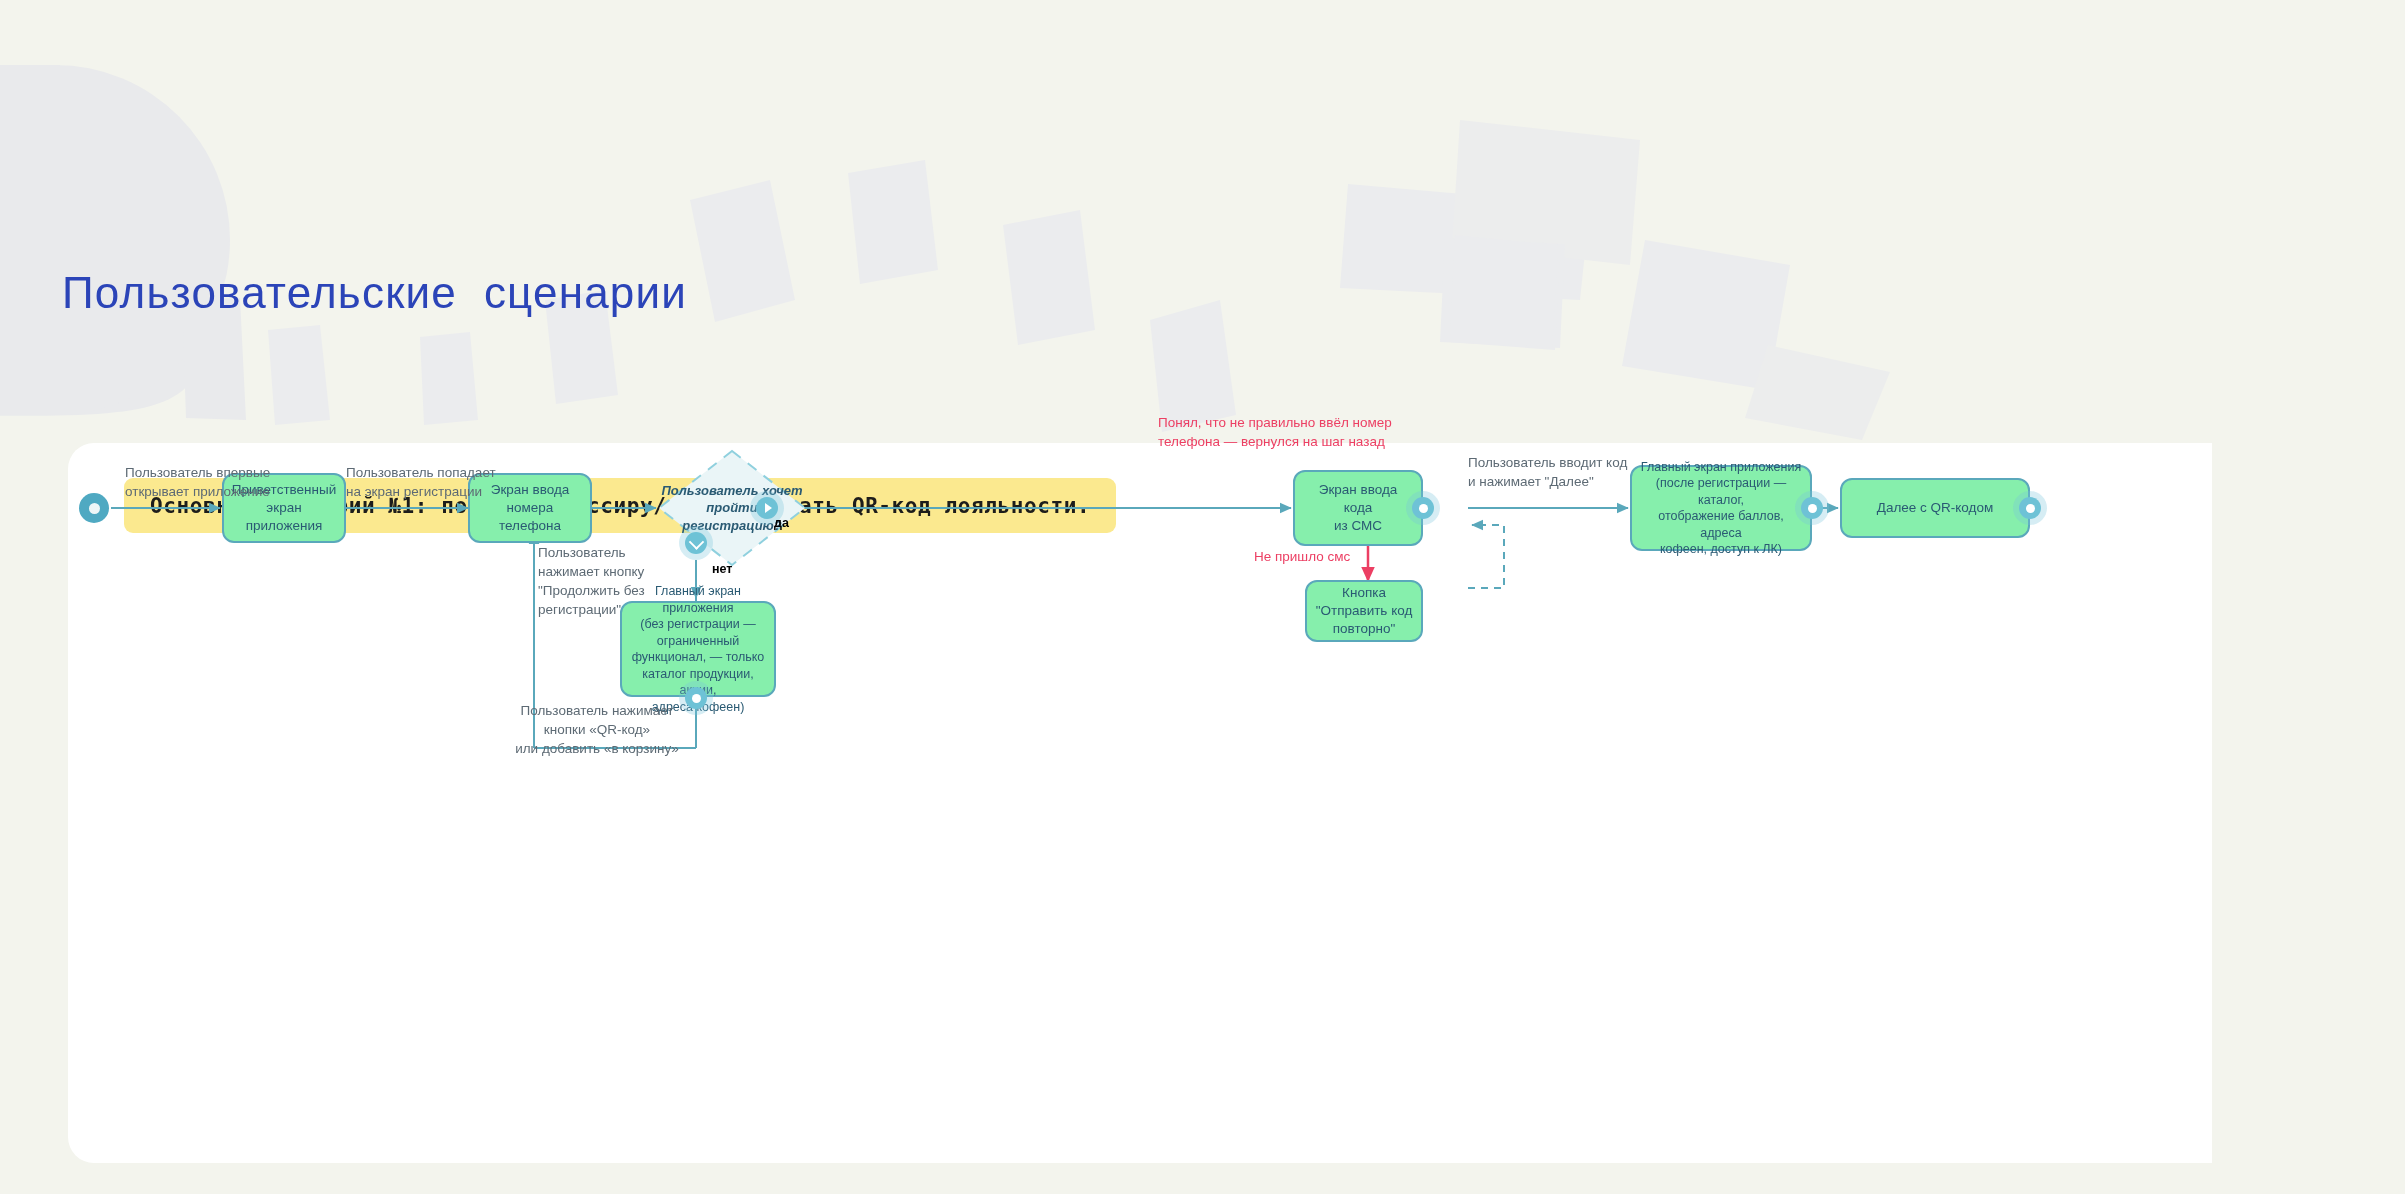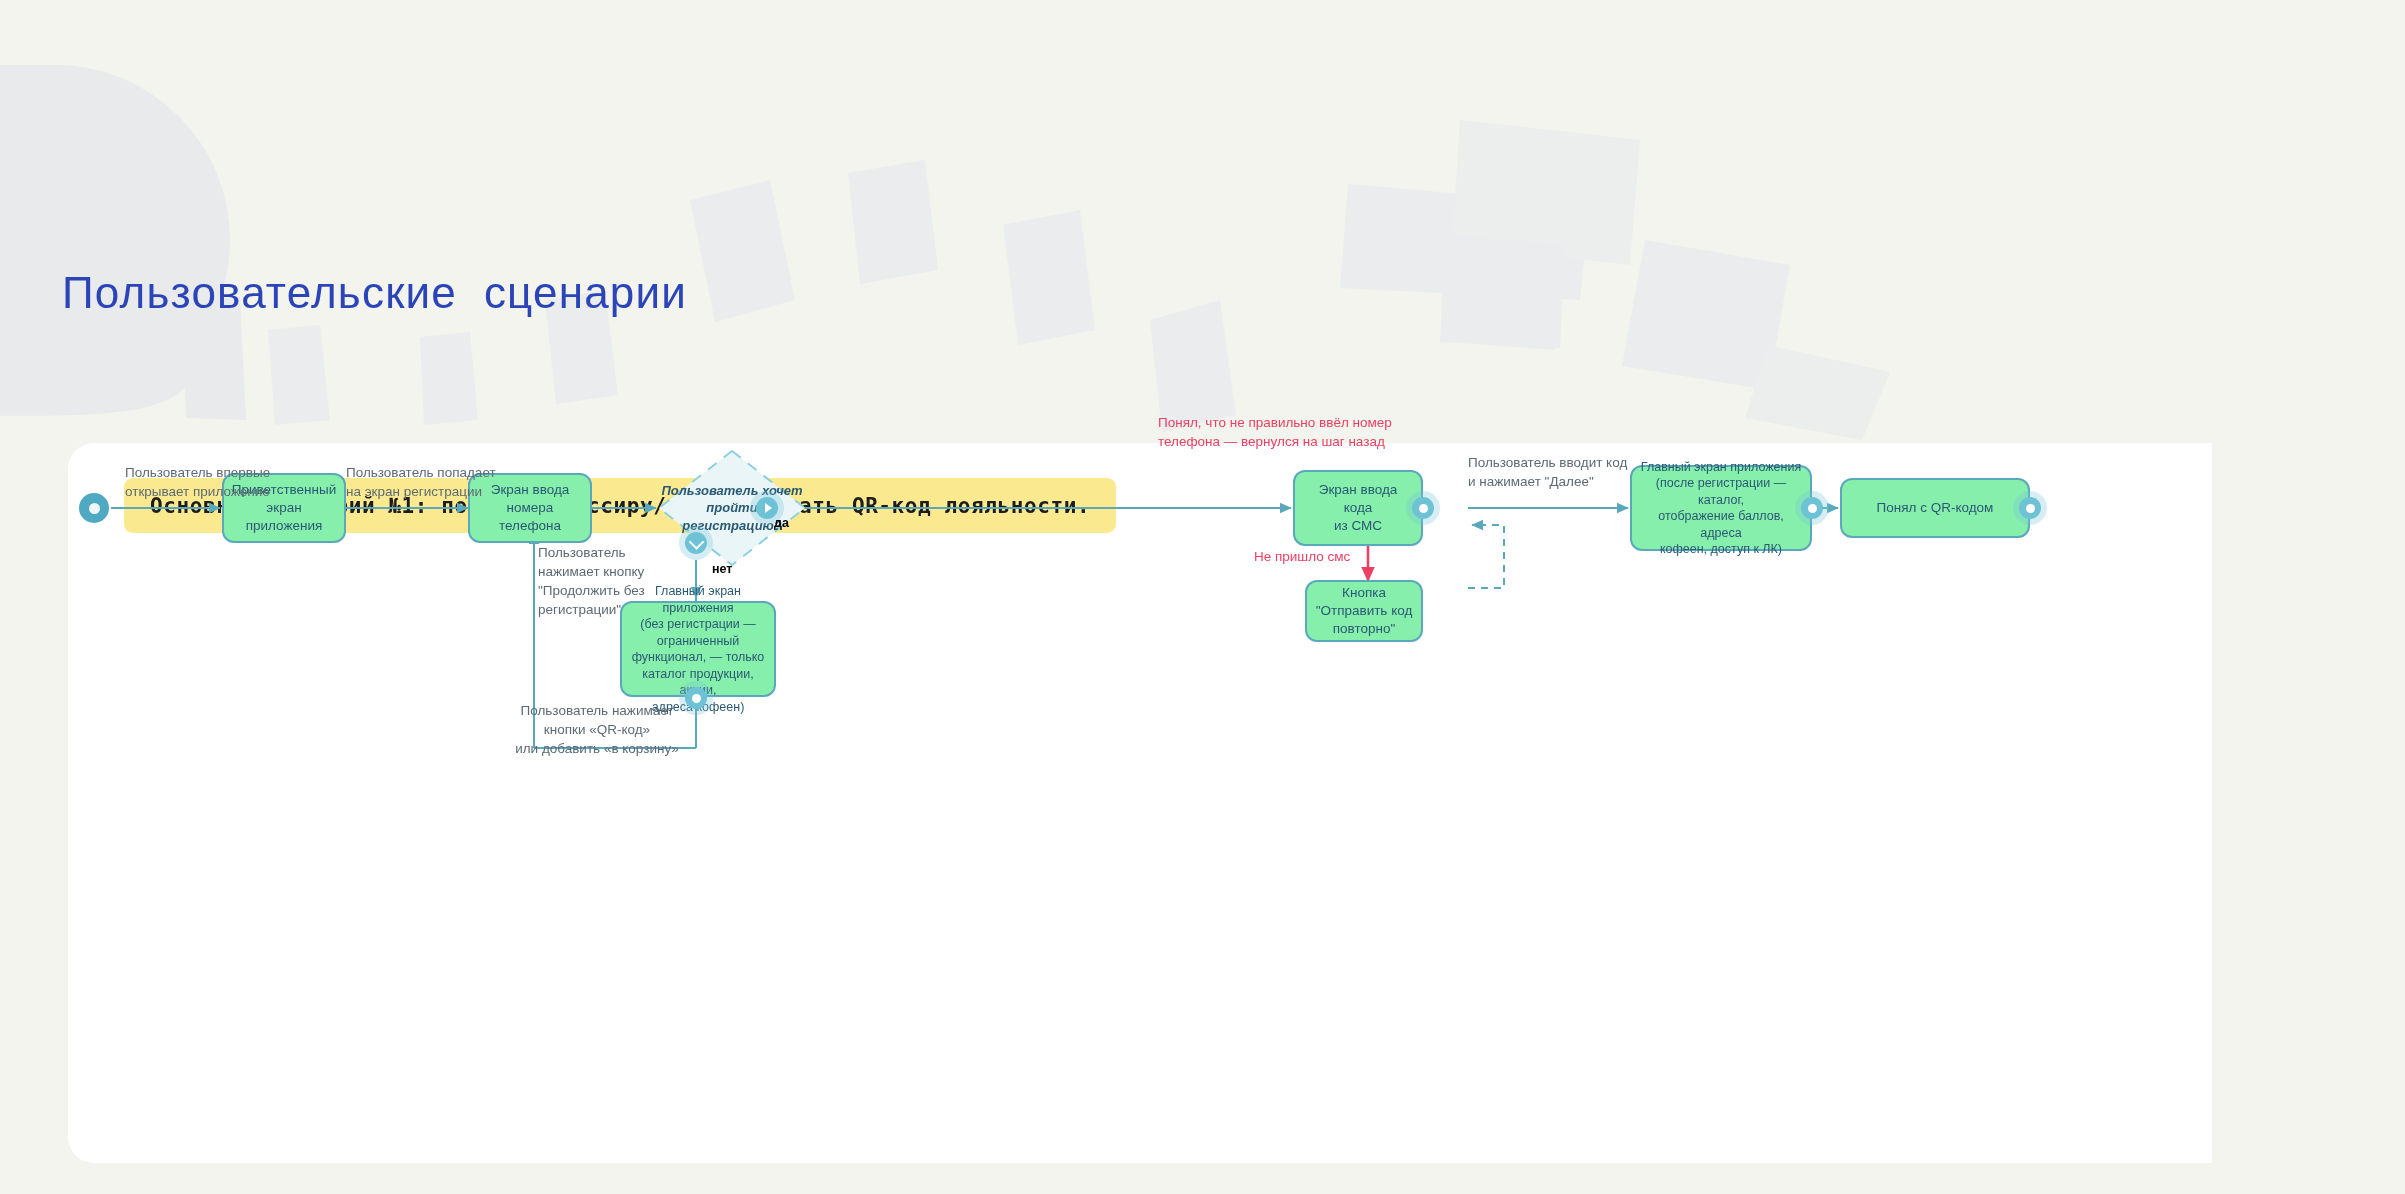--- a/index.html
+++ b/index.html
@@ -340,21 +340,21 @@
 ограниченный
 функционал, — только
 каталог продукции, акции,
 адреса кофеен)</div>
 
     <div class="node" style="left:1562px; top:22px; width:182px; height:86px; font-size:12.5px;">Главный экран приложения
 (после регистрации — каталог,
 отображение баллов, адреса
 кофеен, доступ к ЛК)</div>
 
-    <div class="node" style="left:1772px; top:35px; width:190px; height:60px;">Понял с  QR-кодом</div>
+    <div class="node" style="left:1772px; top:35px; width:190px; height:60px;">Далее с  QR-кодом</div>
 
     <div class="handle arrow" style="left:682px; top:48px;">
       <span class="glow"></span>
       <span class="ring"></span>
     </div>
 
     <div class="handle chevron" style="left:611px; top:83px;">
       <span class="glow"></span>
       <span class="ring"></span>
     </div>

